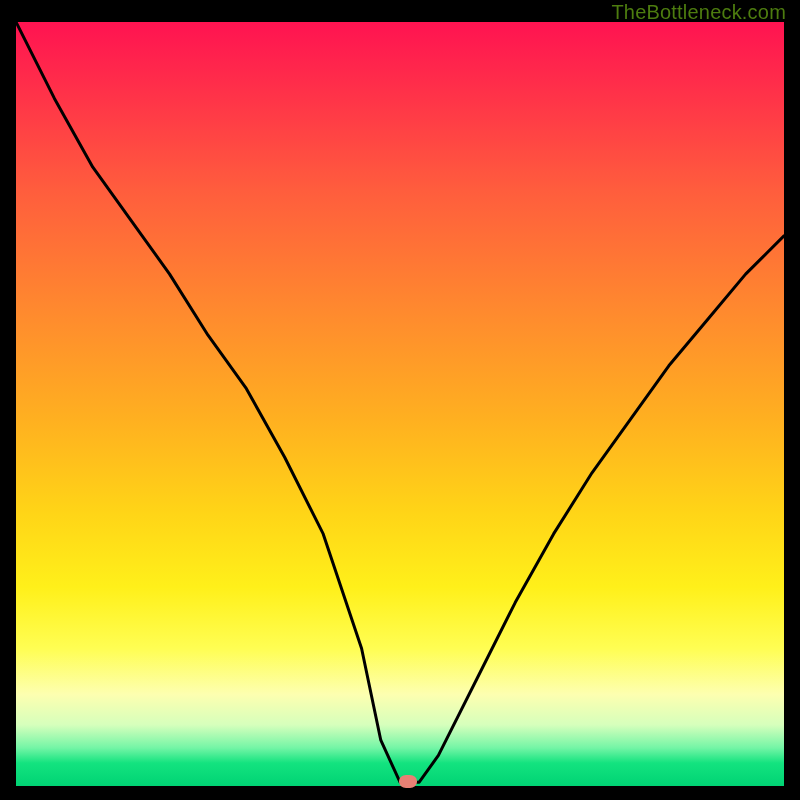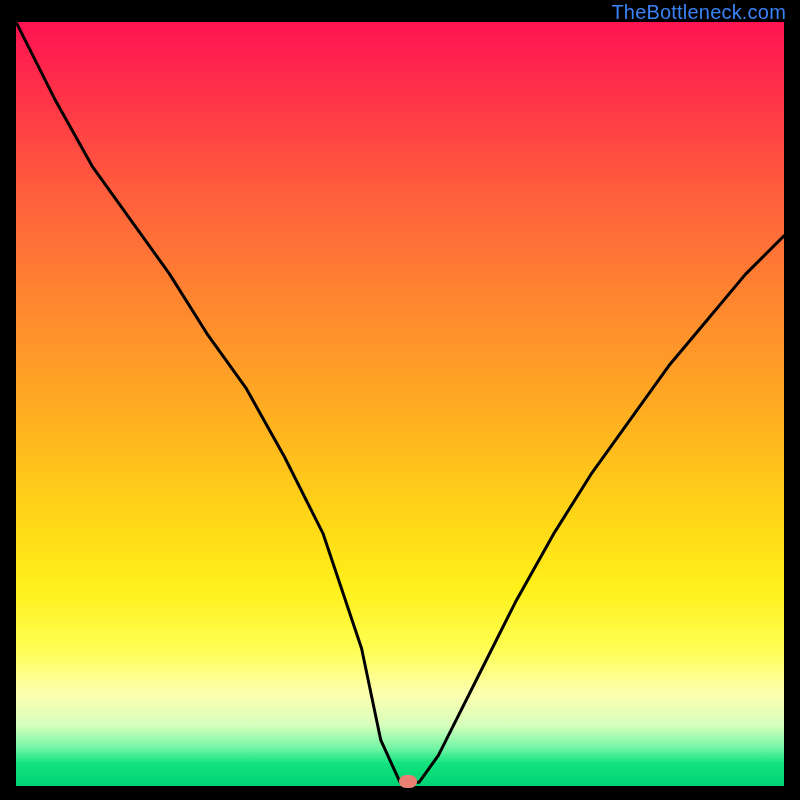--- a/index.html
+++ b/index.html
@@ -38,21 +38,21 @@
       #74f5a6 95%,
       #13e37f 97%,
       #00d374 100%
     );
   }
   .attr {
     position: absolute;
     top: 2px;
     right: 14px;
     font: 500 20px/1 Arial, Helvetica, sans-serif;
-    color: #3b82f6;
+    color: #4d7c0f;
     letter-spacing: 0.2px;
     user-select: none;
   }
   svg.curve {
     position: absolute;
     left: 0;
     top: 0;
     width: 768px;
     height: 764px;
   }

